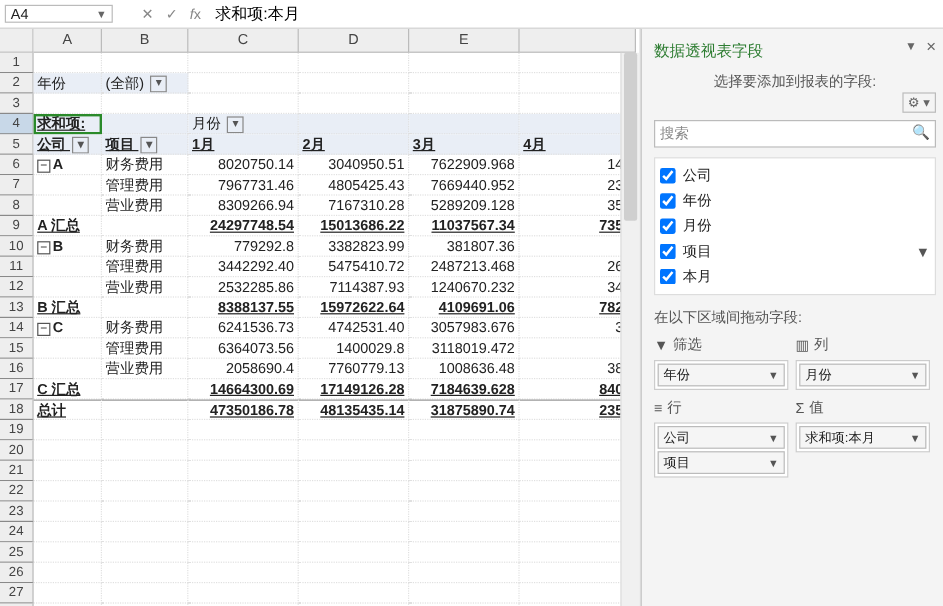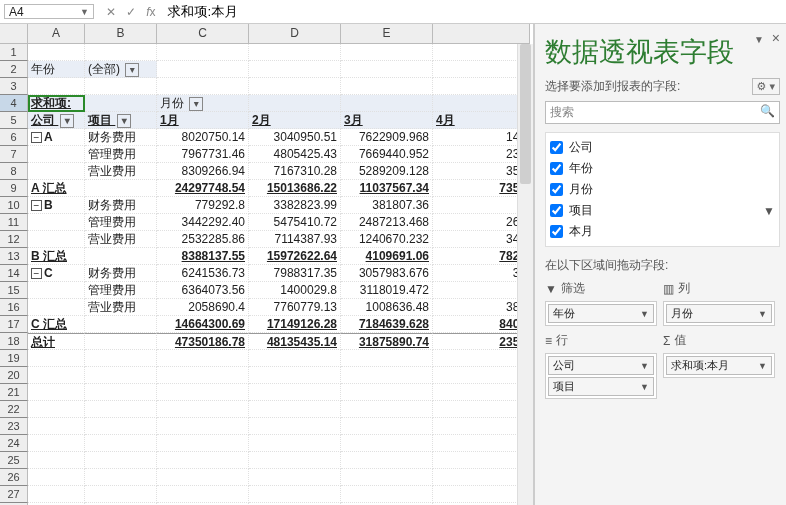--- a/index.html
+++ b/index.html
@@ -1,20 +1,20 @@
 <!DOCTYPE html>
 <html><head>
 <meta charset="utf-8">
 <style>
 * { box-sizing: border-box; margin: 0; padding: 0; font-family: "Microsoft YaHei", SimSun, Arial, sans-serif; }
 body { width: 786px; height: 505px; overflow: hidden; background: #fff; font-size: 12px; color: #222; position: relative; }
 
 
 .formula-bar { display: flex; align-items: center; height: 24px; border-bottom: 1px solid #ccc; padding: 0 4px; }
-.name-box { width: 90px; height: 15px; border: 1px solid #bbb; display: flex; align-items: center; padding: 0 4px; margin-right: 6px; }
+.name-box { width: 90px; height: 15px; border: 1px solid #bbb; display: flex; align-items: center; padding: 0 4px; margin-right: 18px; }
 .name-box .arrow { margin-left: auto; color: #666; font-size: 9px; }
 .fb-icons { display: flex; align-items: center; gap: 10px; color: #888; margin: 0 6px; }
 .fb-input { flex: 1; padding: 0 6px; height: 20px; border: none; outline: none; }
 
 
 .main { display: flex; height: calc(505px - 24px); }
 
 
 .sheet-wrap { width: 534px; border-right: 1px solid #ccc; position: relative; overflow: hidden; }
 .corner { width: 28px; height: 20px; border-right: 1px solid #bbb; border-bottom: 1px solid #bbb; background: #eee; }
@@ -34,22 +34,22 @@
 .expcol { display: inline-block; width: 11px; height: 11px; border: 1px solid #555; font-size: 10px; line-height: 9px; text-align: center; margin-right: 2px; }
 .pivot-border-top { border-top: 1px solid #999; }
 .hdr-cell { background: #e9eef6; }
 .sel-cell { outline: 2px solid #2a8a2a; outline-offset: -2px; }
 
 .vscroll { position: absolute; right: 0; top: 20px; bottom: 0; width: 16px; background: #f0f0f0; border-left: 1px solid #ddd; }
 .vscroll .thumb { position: absolute; top: 0; left: 2px; right: 2px; height: 140px; background: #cfcfcf; border-radius: 2px; }
 
 
 .pane { flex: 1; background: #f4f4f4; border-left: 1px solid #ccc; padding: 10px 6px 4px 10px; position: relative; }
-.pane-title { color: #2e7d32; font-size: 27px; font-weight: 300; margin-bottom: 8px; }
-.pane-sub { color: #555; margin-bottom: 6px; display:flex; align-items:center; }
+.pane-title { color: #2e7d32; font-size: 13px; font-weight: 300; margin-bottom: 8px; }
+.pane-sub { color: #555; margin-bottom: 6px; display:flex; align-items:center;flex-direction:column; }
 .pane-sub .gear { margin-left:auto; border:1px solid #bbb; padding:1px 4px; color:#666; font-size:11px; }
 .search-box { border: 1px solid #bbb; background: #fff; display: flex; align-items: flex-start; padding: 2px 4px; margin-bottom: 8px; color: #888; }
 .search-box .mag { margin-left: auto; }
 .field-list { border: 1px solid #ddd; background: #fff; padding: 4px 2px; margin-bottom: 10px; position: relative; }
 .field-item { display: flex; align-items: center; padding: 2px 2px; }
 .field-item input { margin-right: 6px; }
 .field-item .filter-ic { margin-left: auto; color: #555; }
 .areas-label { color: #555; margin: 6px 0; }
 .areas { display: flex; flex-wrap: wrap; gap: 6px; }
 .area-box { width: 112px; }
@@ -207,21 +207,21 @@
           <div class="cell C bold">8388137.55</div>
           <div class="cell D bold">15972622.64</div>
           <div class="cell E bold">4109691.06</div>
           <div class="cell F bold">7825</div>
         </div>
         <div class="row">
           <div class="rh">14</div>
           <div class="cell A left"><span class="expcol">−</span><b>C</b></div>
           <div class="cell B left">财务费用</div>
           <div class="cell C">6241536.73</div>
-          <div class="cell D">7988317.35</div>
+          <div class="cell D">4742531.40</div>
           <div class="cell E">3057983.676</div>
           <div class="cell F">39</div>
         </div>
         <div class="row">
           <div class="rh">15</div>
           <div class="cell A left"></div>
           <div class="cell B left">管理费用</div>
           <div class="cell C">6364073.56</div>
           <div class="cell D">1400029.8</div>
           <div class="cell E">3118019.472</div>

